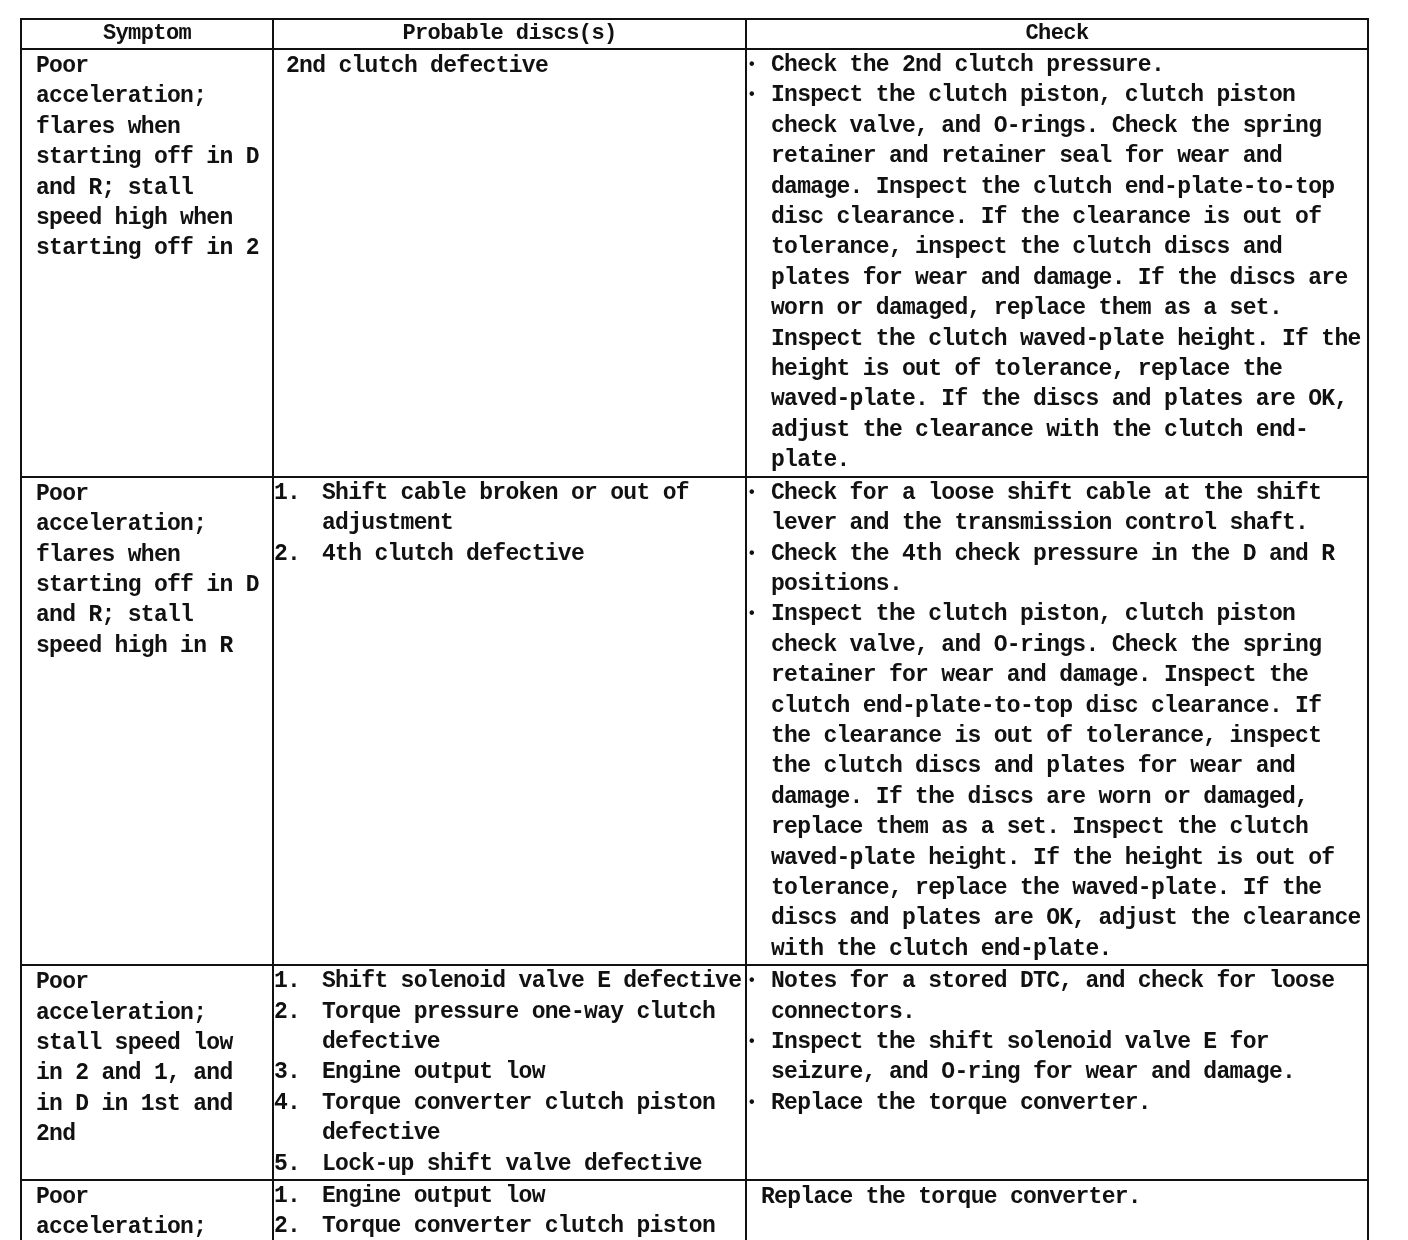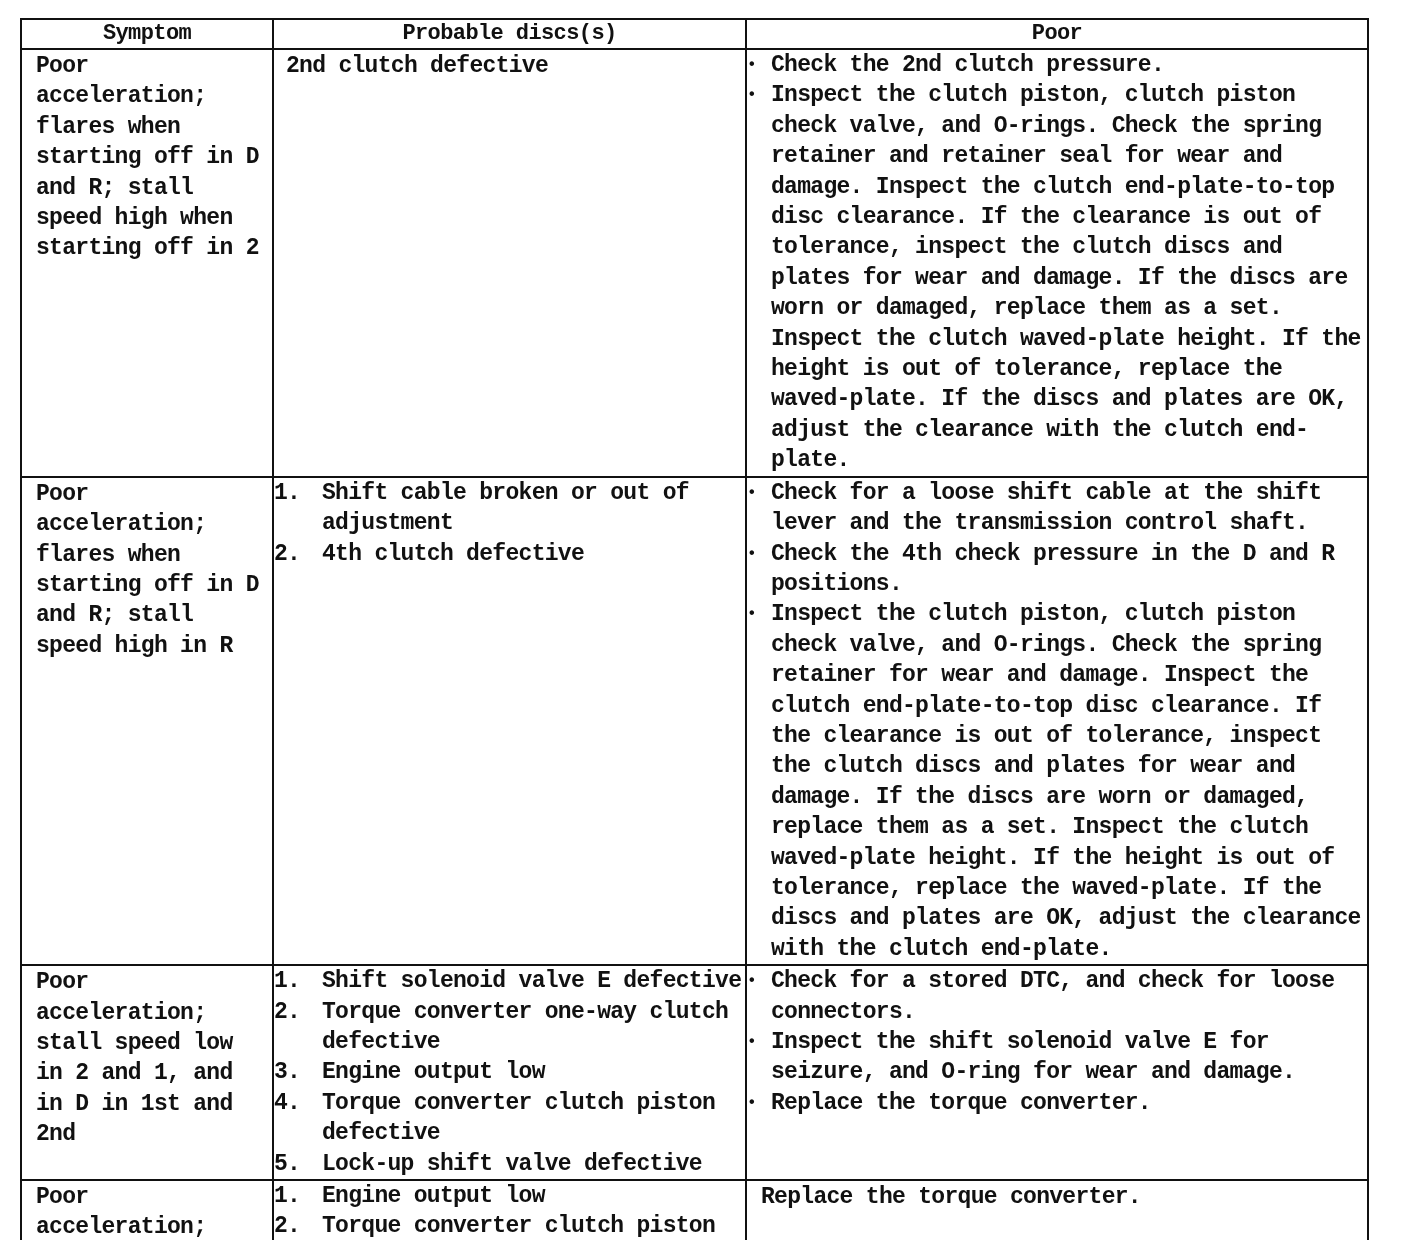--- a/index.html
+++ b/index.html
@@ -55,21 +55,21 @@
 <table class="doc-table">
   <colgroup>
       <col class="c1">
       <col class="c2">
       <col class="c3">
     </colgroup>
   <thead>
     <tr>
       <th>Symptom</th>
       <th>Probable discs(s)</th>
-      <th>Poor</th>
+      <th>Check</th>
     </tr>
   </thead>
   <tbody>
 
     <tr class="row1">
       <td>
         <div class="cell symptom">Poor acceleration; flares when starting off in D and R; stall speed high when starting off in 2</div>
       </td>
       <td>
         <div class="cell cause">2nd clutch defective</div>
@@ -127,41 +127,41 @@
         <div class="cell symptom">Poor acceleration; stall speed low in 2 and 1, and in D in 1st and 2nd</div>
       </td>
       <td>
         <ol class="cell cause num-list">
           <li>
               <span class="num">1.</span>
               <span>Shift solenoid valve E defective</span>
             </li>
           <li>
               <span class="num">2.</span>
-              <span>Torque converter one-way clutch defective</span>
+              <span>Torque pressure one-way clutch defective</span>
             </li>
           <li>
               <span class="num">3.</span>
               <span>Engine output low</span>
             </li>
           <li>
               <span class="num">4.</span>
               <span>Torque converter clutch piston defective</span>
             </li>
           <li>
               <span class="num">5.</span>
               <span>Lock-up shift valve defective</span>
             </li>
         </ol>
       </td>
       <td>
         <ul class="cell notes bullet-list">
           <li>
               <span class="dot">•</span>
-              <span>Check for a stored DTC, and check for loose connectors.</span>
+              <span>Notes for a stored DTC, and check for loose connectors.</span>
             </li>
           <li>
               <span class="dot">•</span>
               <span>Inspect the shift solenoid valve E for seizure, and O-ring for wear and damage.</span>
             </li>
           <li>
               <span class="dot">•</span>
               <span>Replace the torque converter.</span>
             </li>
         </ul>

